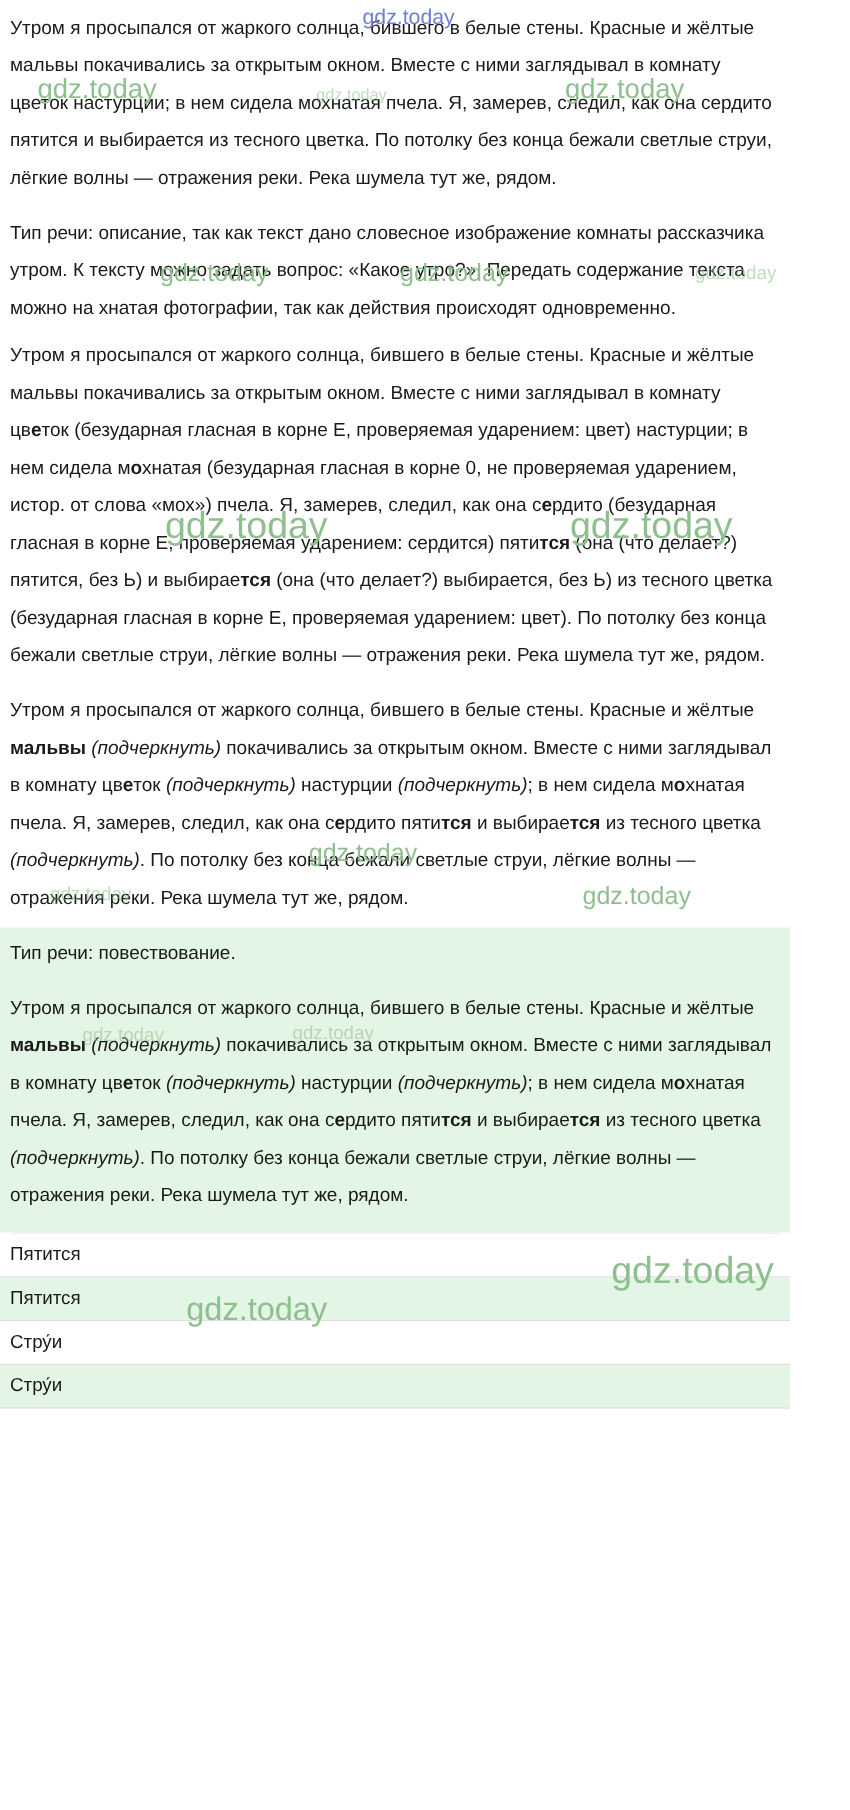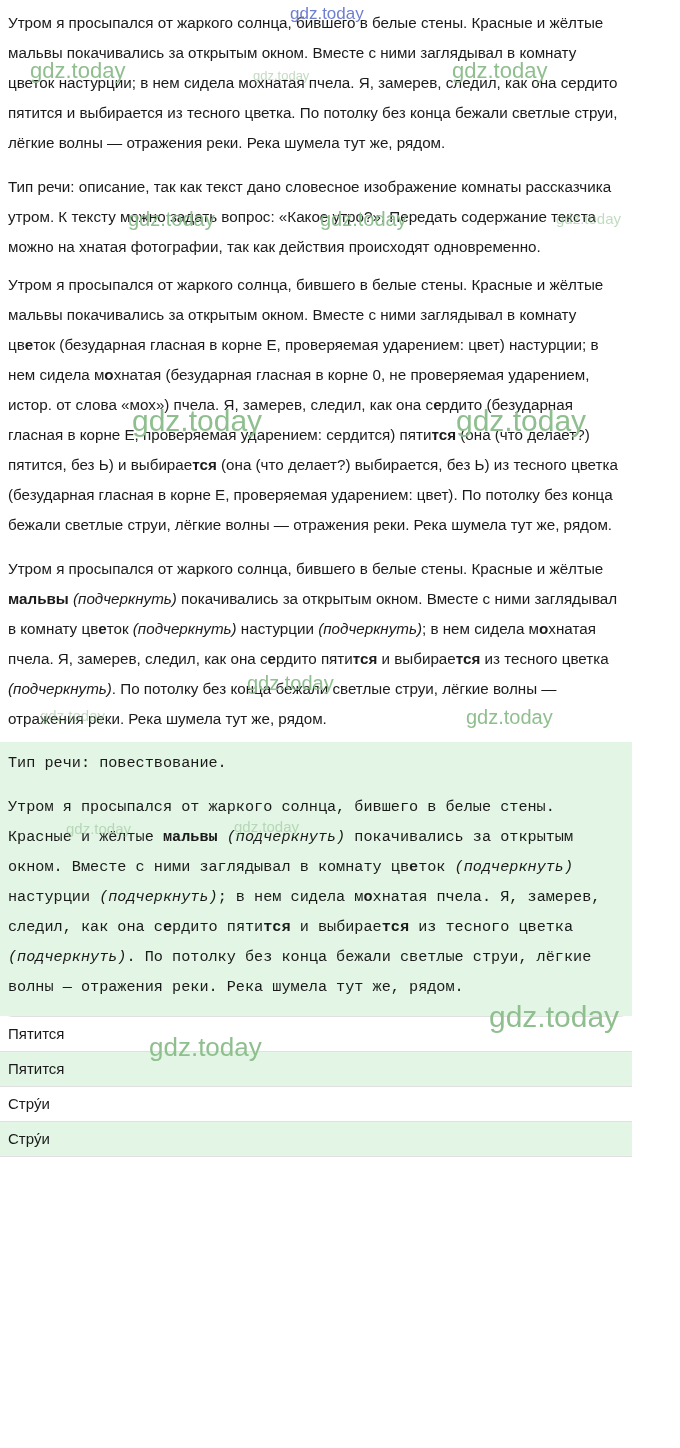--- a/index.html
+++ b/index.html
@@ -51,21 +51,20 @@
 
   b.sp { font-weight: 700; }
   i.sp { font-style: italic; }
 
   
   .green-block {
     position: relative;
     background: #e3f5e4;
     padding: 6px 8px 14px 8px;
     z-index: 2;
-    font-family: Liberation Mono, monospace;
   }
   .green-block .para { padding: 0; }
 
   
   .rows {
     position: relative;
     z-index: 2;
     border-top: 1px solid #e0e0e0;
     border-radius: 13px;
   }

